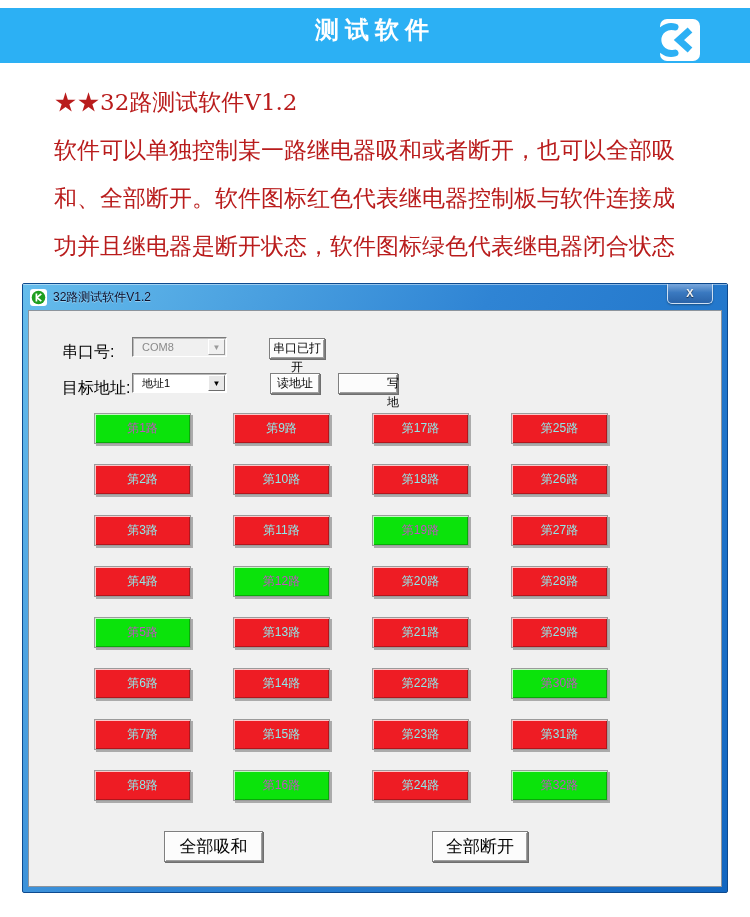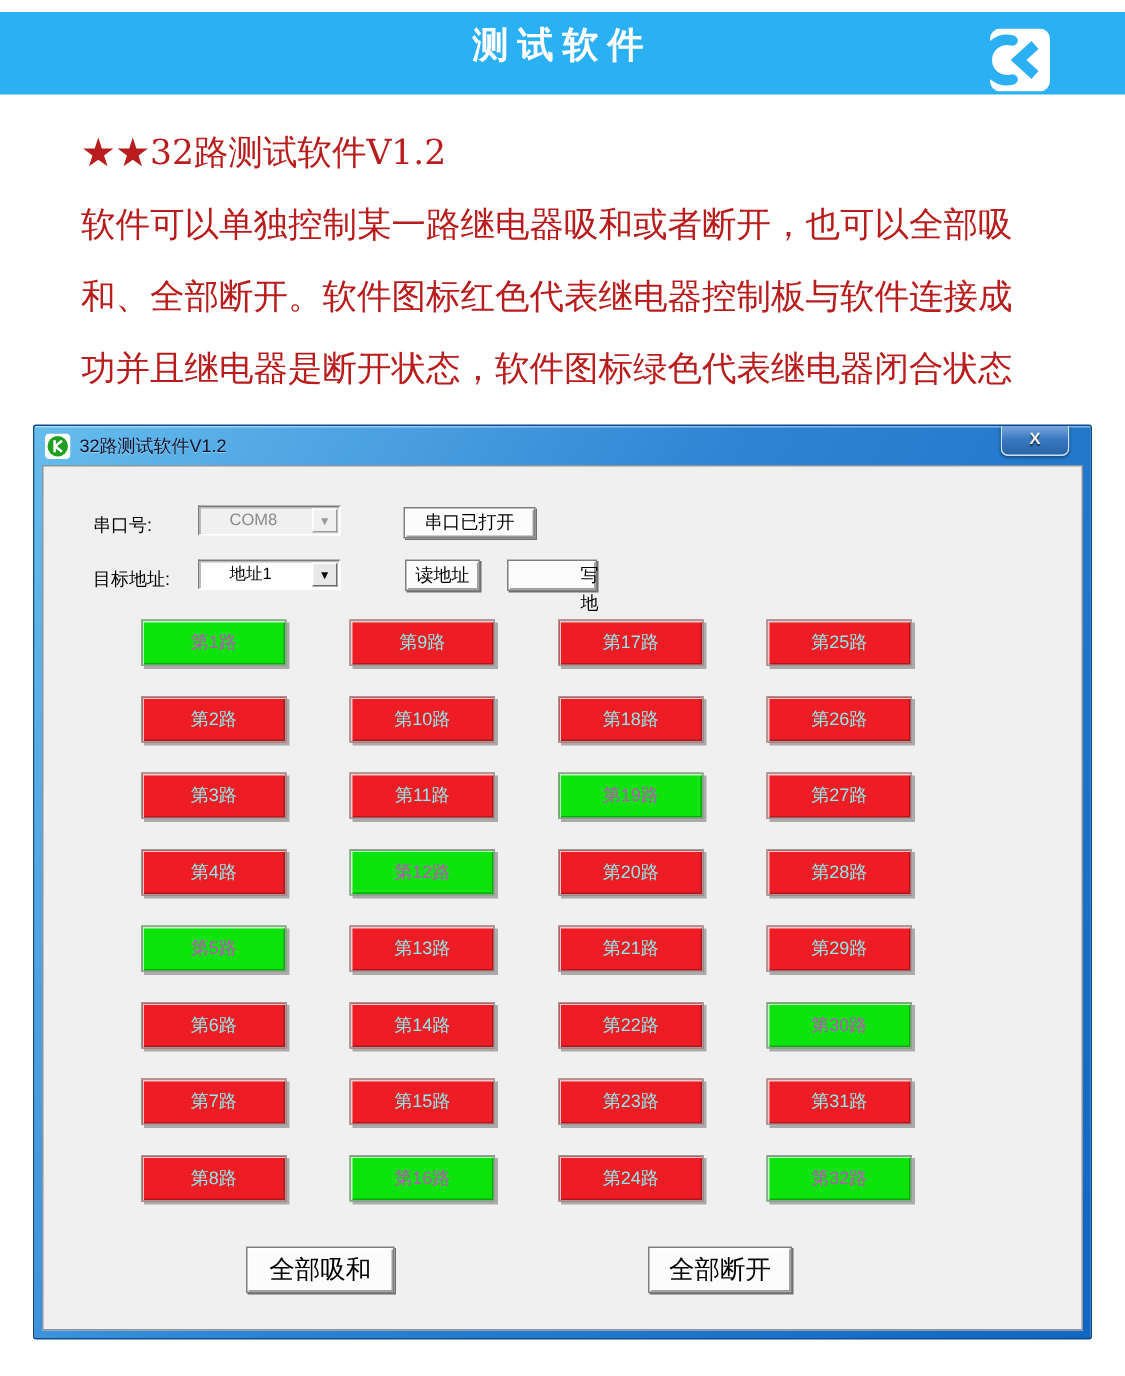--- a/index.html
+++ b/index.html
@@ -26,26 +26,26 @@
   .title-icon { width:17px; height:17px; margin-right:6px; }
   .title-text { font-size:12px; color:#10102a; text-shadow:0 1px 0 rgba(255,255,255,.35); }
   .close-btn { position:absolute; right:14px; top:0; width:46px; height:20px;
     background:linear-gradient(#7aa8dd,#3a79c0 45%,#2a63a8); border:1px solid #cfe0f2; border-top:none;
     border-radius:0 0 5px 5px; color:#f2f2f2; font-size:11px; font-weight:bold; text-align:center; line-height:19px;
     text-shadow:0 1px 1px rgba(0,0,0,.6); box-shadow:0 1px 2px rgba(0,0,0,.35); cursor:pointer; }
 
   .client { position:absolute; left:5px; right:5px; top:26px; bottom:5px;
     background:#f0f0f0; border:1px solid #8d949c; }
 
-  .lbl { position:absolute; font-size:12px; color:#000000; }
+  .lbl { position:absolute; font-size:16px; color:#000000; }
 
   
   .combo { position:absolute; width:95px; height:20px; background:#ffffff;
     border:1px solid; border-color:#7b7b7b #ffffff #ffffff #7b7b7b;
-    box-shadow: inset 1px 1px 0 #b9b9b9; font-size:11px; line-height:18px; padding-left:20px; cursor:pointer; }
+    box-shadow: inset 1px 1px 0 #b9b9b9; font-size:11px; line-height:18px; padding-left:9px; cursor:pointer; }
   .combo .arrow-box { position:absolute; right:1px; top:1px; bottom:1px; width:17px; background:#e8e8e8;
     border:1px solid; border-color:#ffffff #6d6d6d #6d6d6d #ffffff; text-align:center; line-height:15px; font-size:8px; color:#000; }
   .combo.disabled { background:#f0f0f0; color:#8a8a8a; cursor:default; }
   .combo.disabled .arrow-box { color:#9a9a9a; background:#f0f0f0; border-color:#ffffff #9a9a9a #9a9a9a #ffffff; }
 
   
   .btn3d { position:absolute; background:#fcfcfc; border:1px solid #7f7f7f; font-size:12px; color:#000;
     text-align:center; box-shadow: inset 1px 1px 0 #ffffff, inset -1px -1px 0 #9f9f9f, 1px 1px 0 #6f6f6f;
     cursor:pointer; font-family:"Liberation Sans", sans-serif; }
 
@@ -91,21 +91,21 @@
       <div class="close-btn">X</div>
     </div>
 
     <div class="client">
 
       <span class="lbl" style="left:33px; top:31px;">串口号:</span>
       <div class="combo disabled" style="left:103px; top:26px;">
         <span>COM8</span>
         <span class="arrow-box">▼</span>
       </div>
-      <div class="btn3d" style="left:240px; top:27px; width:88px; height:21px; line-height:19px;">串口已打开</div>
+      <div class="btn3d" style="left:240px; top:27px; width:56px; height:21px; line-height:19px;">串口已打开</div>
 
       <span class="lbl" style="left:33px; top:67px;">目标地址:</span>
       <div class="combo" style="left:103px; top:62px;">
         <span>地址1</span>
         <span class="arrow-box">▼</span>
       </div>
       <div class="btn3d" style="left:241px; top:62px; width:50px; height:21px; line-height:19px;">读地址</div>
       <div class="btn3d" style="left:309px; top:62px; width:60px; height:21px; line-height:19px;padding-left:48px;">写地址</div>
 
       <div class="grid" id="relay-grid">

